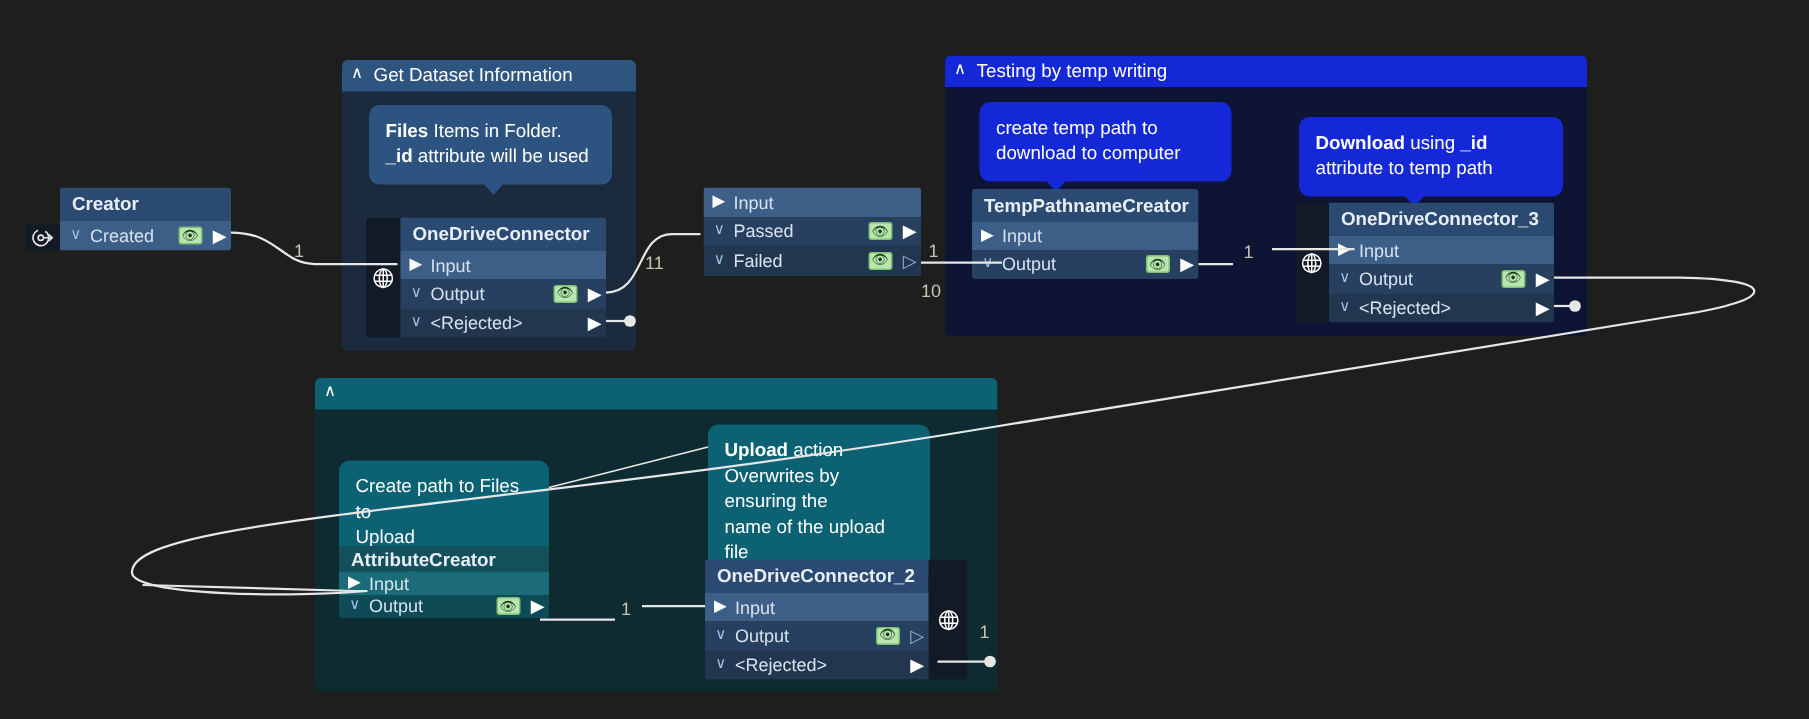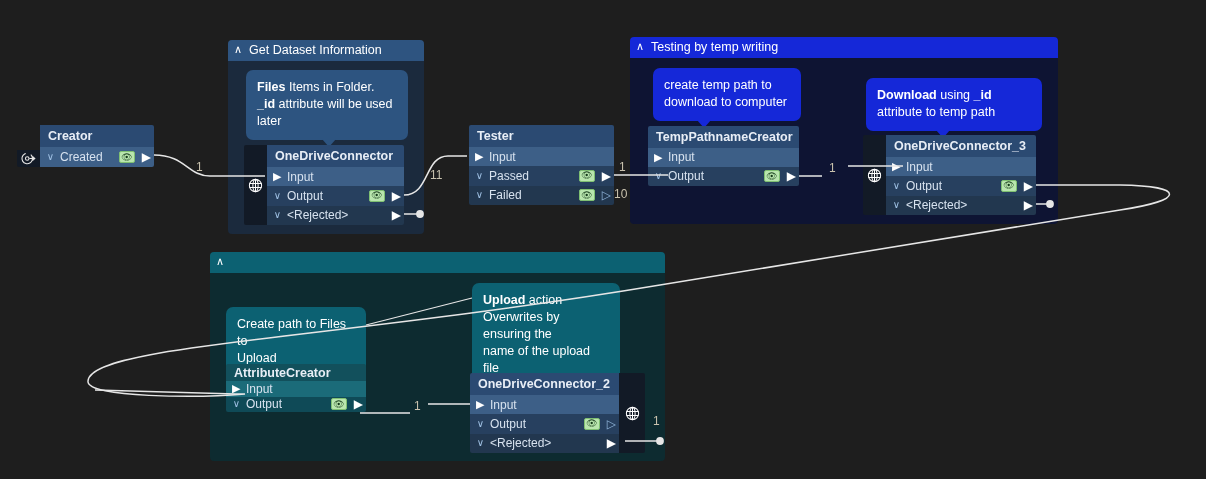--- a/index.html
+++ b/index.html
@@ -233,25 +233,24 @@
     </g>
   </svg>
 
   <div class="note blue" style="left:246px; top:70px; width:162px;">
     <div>
       <b>Files</b><span> Items in Folder.</span>
     </div>
     <div>
       <b>_id</b><span> attribute will be used</span>
     </div>
-    <div>later</div>
     <span class="tail" style="left:76px;"></span>
   </div>
 
-  <div class="note bright" style="left:653px; top:68px; width:148px;">
+  <div class="note bright" style="left:653px; top:68px; width:168px;">
     <div>create temp path to</div>
     <div>download to computer</div>
     <span class="tail" style="left:44px;"></span>
   </div>
 
   <div class="note bright" style="left:866px; top:78px; width:176px;">
     <div>
       <b>Download</b><span> using </span><b>_id</b>
     </div>
     <div>attribute to temp path</div>
@@ -315,21 +314,20 @@
       <div class="node-row np-b">
         <span class="caret">∨</span>
         <span class="row-label">&lt;Rejected&gt;</span>
         <span class="out-arrow">▶</span>
       </div>
     </div>
   </div>
 
   <div class="node" style="left:469px; top:125px; width:145px; height:80px;">
     <div class="node-main">
-      <div class="node-header np-hdr">Tester</div>
       <div class="node-row np-in">
         <span class="in-arrow">▶</span>
         <span class="row-label">Input</span>
       </div>
       <div class="node-row np-a">
         <span class="caret">∨</span>
         <span class="row-label">Passed</span>
         <span class="eye">👁</span>
         <span class="out-arrow">▶</span>
       </div>

